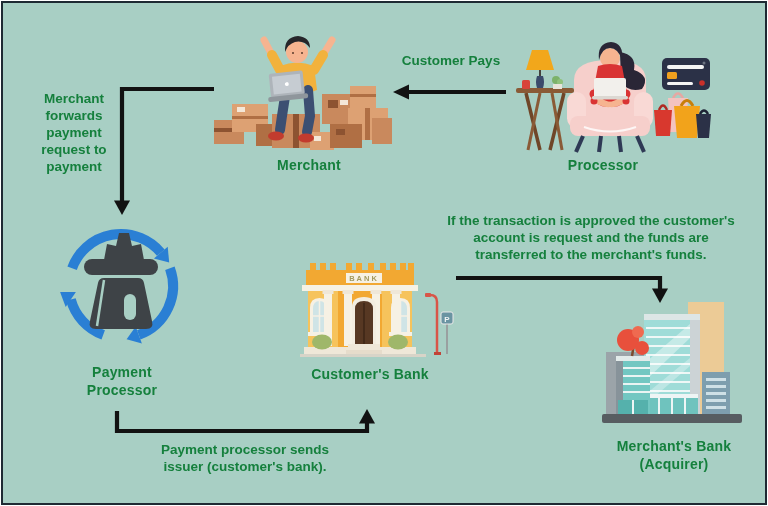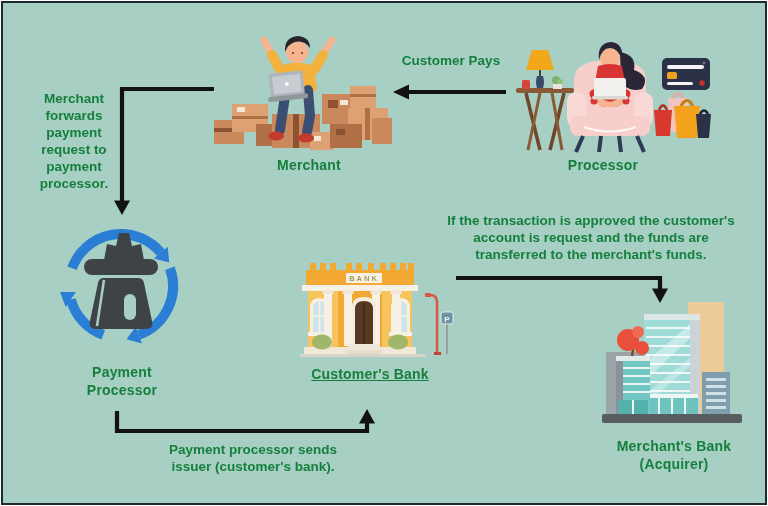--- a/index.html
+++ b/index.html
@@ -268,44 +268,43 @@
 
 <div class="lbl lbl-node" style="left:247px;top:156px;width:124px;">Merchant</div>
 
 <div class="lbl lbl-node" style="left:541px;top:156px;width:124px;">Processor</div>
 
 <div class="lbl lbl-node" style="left:66px;top:363px;width:112px;">
   <div>Payment</div>
   <div>Processor</div>
 </div>
 
-<div class="lbl lbl-node" style="left:303px;top:365px;width:134px;text-decoration:underline;">
+<div class="lbl lbl-node" style="left:303px;top:365px;width:134px;">
   <div>Customer's Bank</div>
 </div>
 
 <div class="lbl lbl-node" style="left:604px;top:437px;width:140px;text-align:center;">
   <div>Merchant's Bank</div>
   <div>(Acquirer)</div>
 </div>
 
 <div class="lbl lbl-ann" style="left:391px;top:52px;width:120px;">Customer Pays</div>
 
 <div class="lbl lbl-ann" style="left:24px;top:90px;width:100px;">
   <div>Merchant</div>
   <div>forwards</div>
   <div>payment</div>
   <div>request to</div>
   <div>payment</div>
-  <div>processor.</div>
 </div>
 
 <div class="lbl lbl-ann" style="left:427px;top:212px;width:328px;">
   <div>If the transaction is approved the customer's</div>
   <div>account is request and the funds are</div>
   <div>transferred to the merchant's funds.</div>
 </div>
 
-<div class="lbl lbl-ann" style="left:118px;top:441px;width:270px;">
+<div class="lbl lbl-ann" style="left:110px;top:441px;width:270px;">
   <div>Payment processor sends</div>
   <div>issuer (customer's bank).</div>
 </div>
 
 <div class="frame"></div>
 
 </body></html>

